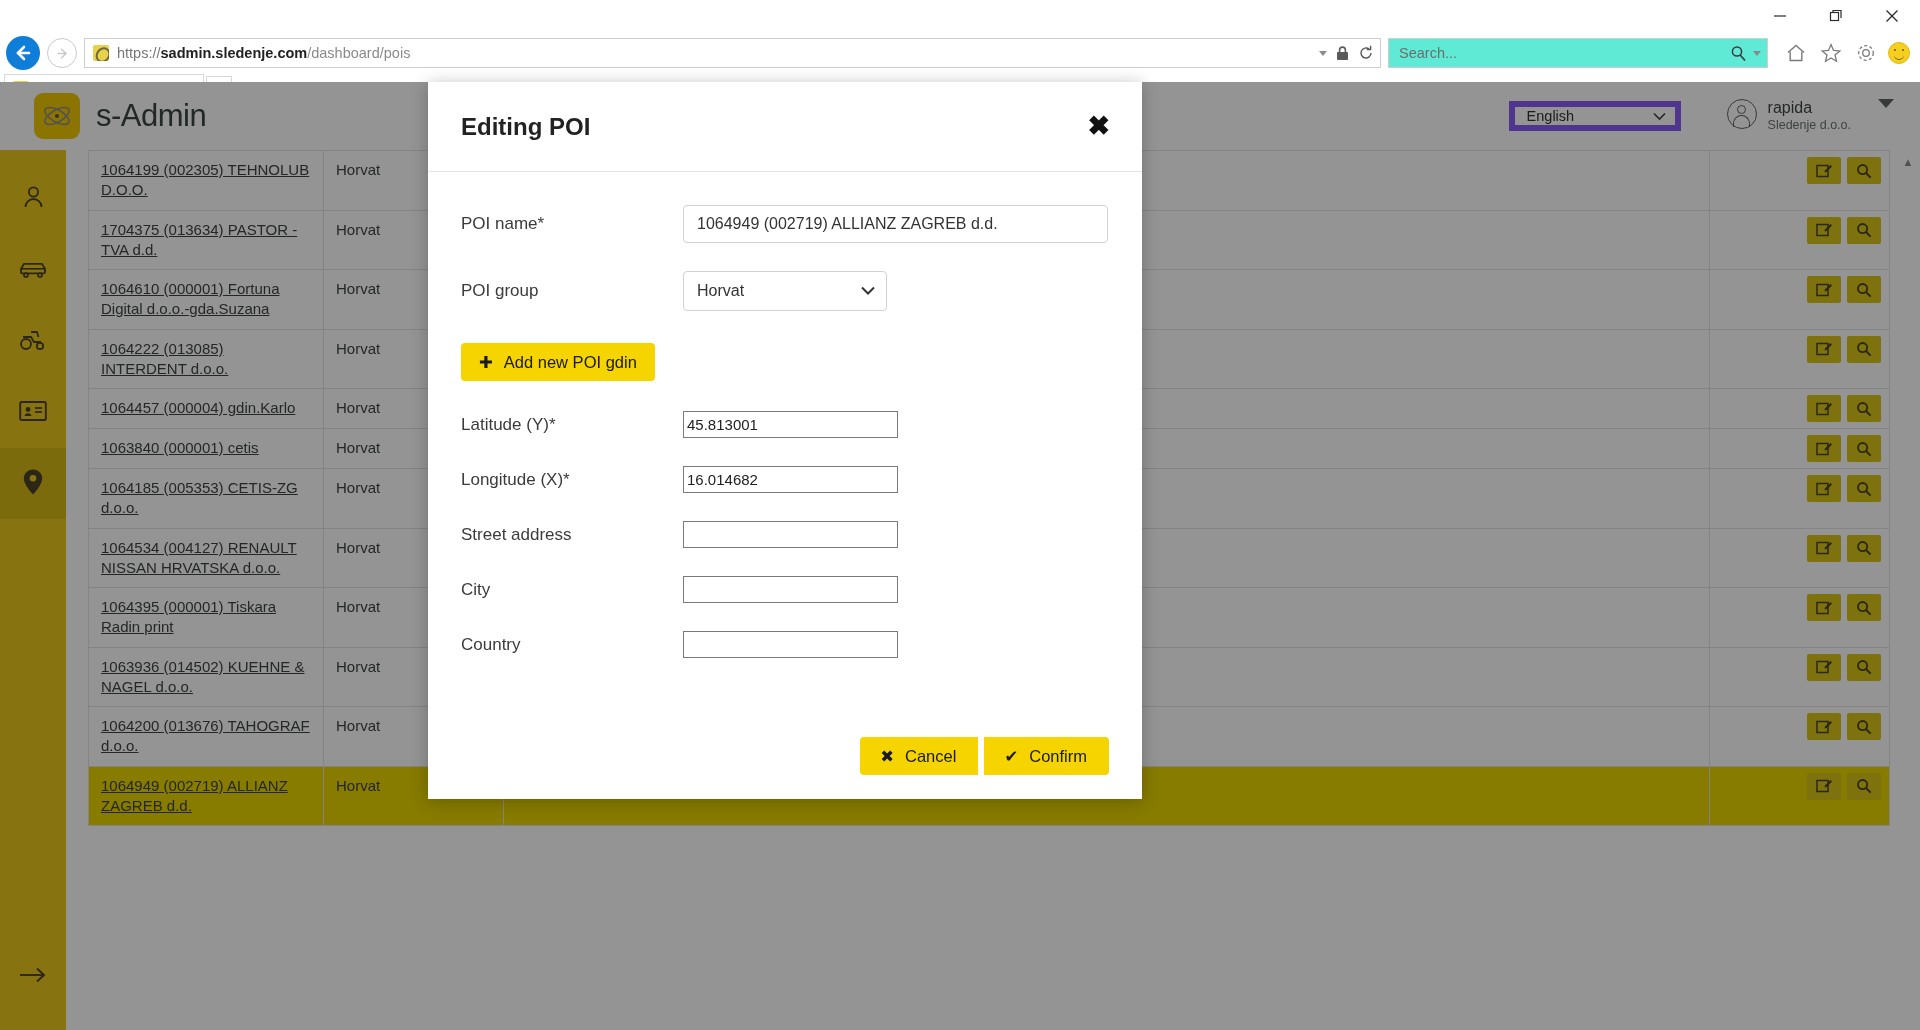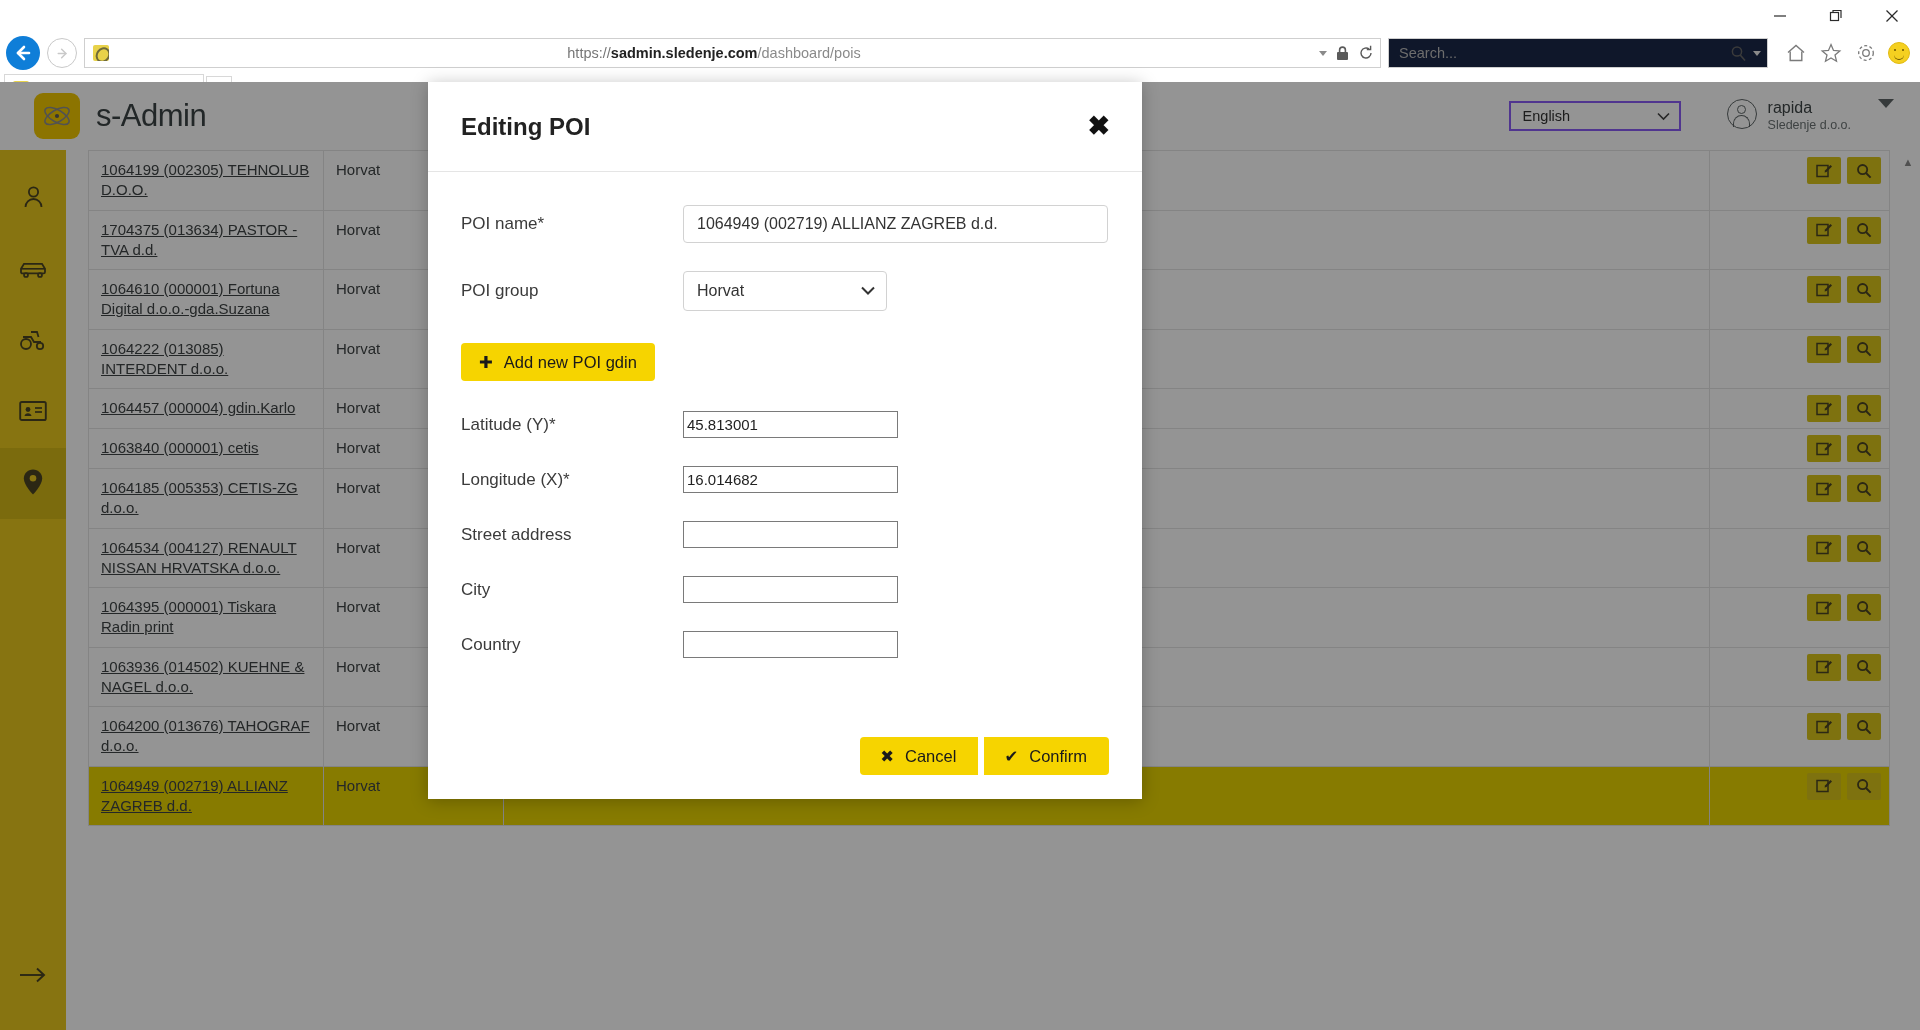--- a/index.html
+++ b/index.html
@@ -32,21 +32,21 @@
     justify-content: center; flex: 0 0 auto;
   }
   .nav-fwd {
     width: 30px; height: 30px; border-radius: 50%;
     border: 1.5px solid #c9c9c9; display: flex; align-items: center;
     justify-content: center; color: #c9c9c9; flex: 0 0 auto;
   }
   .urlbar {
     flex: 1 1 auto; height: 30px; border: 1px solid #cfcfcf;
     background: #fff; display: flex; align-items: center;
-    padding: 0 6px 0 8px; gap: 8px; min-width: 0; text-align: center;
+    padding: 0 6px 0 8px; gap: 8px; min-width: 0;
   }
   .fav-icon {
     width: 16px; height: 16px; flex: 0 0 auto;
     background: #e8d24a; border-radius: 2px; position: relative;
     overflow: hidden;
   }
   .fav-icon::before {
     content: ""; position: absolute; left: 3px; top: 2px;
     width: 10px; height: 12px; border: 2px solid #6f6a3a;
     border-radius: 50%; transform: rotate(35deg);
@@ -57,21 +57,21 @@
   }
   .url-text b { color: #222; font-weight: 700; }
   .url-text .proto { color: #767676; }
   .url-icon { flex: 0 0 auto; color: #5a5a5a; display: flex; align-items: center; }
   .caret-dn {
     width: 0; height: 0; border-left: 4px solid transparent;
     border-right: 4px solid transparent; border-top: 5px solid #8a8a8a;
     flex: 0 0 auto;
   }
   .searchbar {
-    width: 380px; height: 30px; border: 1px solid #cfcfcf; background: #0f172a;
+    width: 380px; height: 30px; border: 1px solid #cfcfcf; background: #5eead4;
     display: flex; align-items: center; padding: 0 6px 0 10px; gap: 6px;
     flex: 0 0 auto;
   }
   .search-ph { flex: 1 1 auto; font-size: 14.5px; color: #6d6d6d; }
   .tool-icons { display: flex; align-items: center; gap: 9px; flex: 0 0 auto; padding-left: 8px; }
   .tool-ico { width: 26px; height: 26px; display: flex; align-items: center; justify-content: center; color: #7a7a7a; }
   .emoji-ico {
     width: 22px; height: 22px; border-radius: 50%; background: #f5d020;
     position: relative; border: 1px solid #e2bb12;
   }
@@ -116,21 +116,21 @@
   .logo-badge {
     width: 46px; height: 46px; border-radius: 9px; background: #f2c900;
     display: flex; align-items: center; justify-content: center; flex: 0 0 auto;
   }
   .brand {
     font-size: 31px; font-weight: 400; color: #3c4445;
     letter-spacing: -0.5px; flex: 0 0 auto;
   }
   .hdr-spacer { flex: 1 1 auto; }
   .lang-select {
-    width: 172px; height: 30px; border: 2px solid #8b5cf6; background: #fff;
+    width: 172px; height: 30px; border: 6px solid #8b5cf6; background: #fff;
     display: flex; align-items: center; justify-content: space-between;
     padding: 0 9px 0 12px; font-size: 14.5px; color: #333; flex: 0 0 auto;
   }
   .user-box { display: flex; gap: 11px; flex: 0 0 auto; padding-left: 30px; }
   .user-avatar {
     width: 30px; height: 30px; border-radius: 50%; border: 1.6px solid #5e6566;
     position: relative; flex: 0 0 auto;
   }
   .user-avatar::before {
     content: ""; position: absolute; left: 9.5px; top: 5px; width: 7px; height: 7px;

